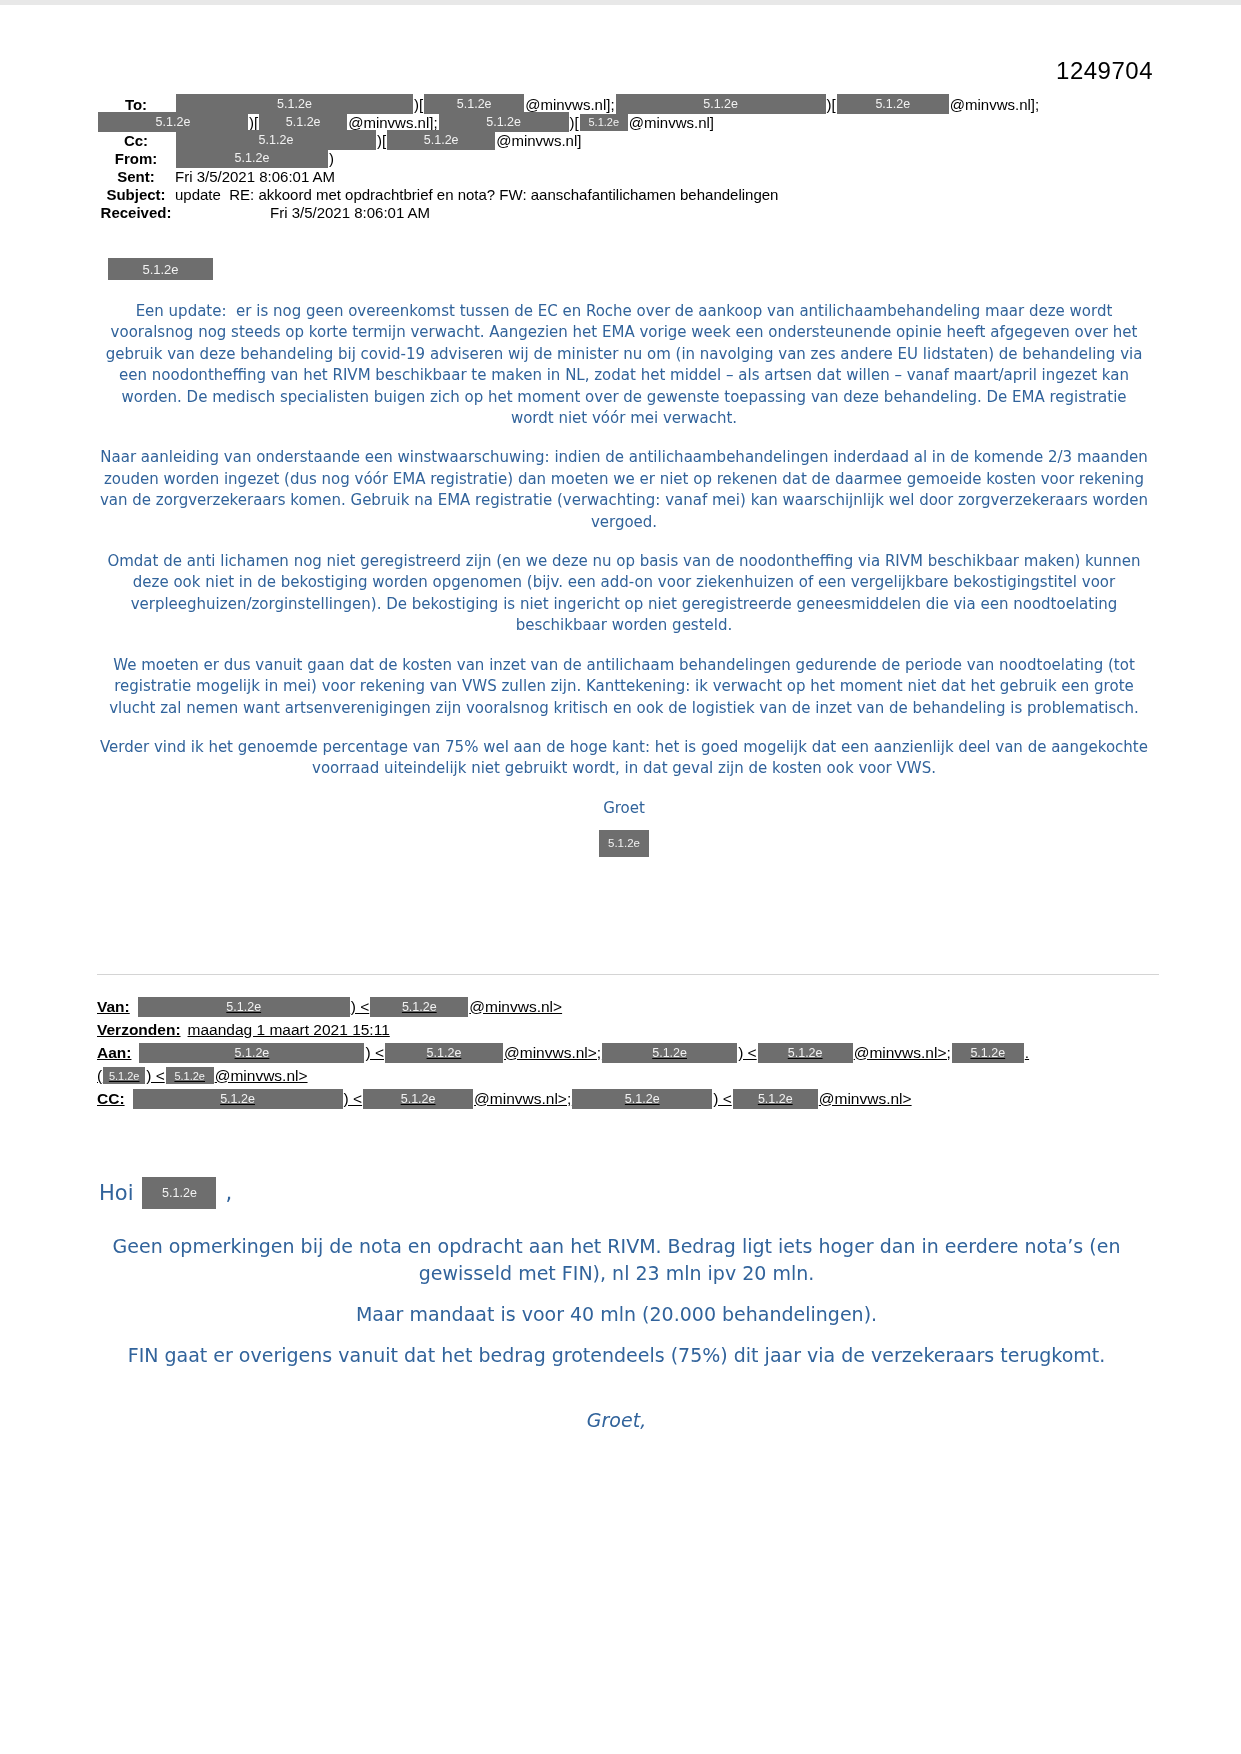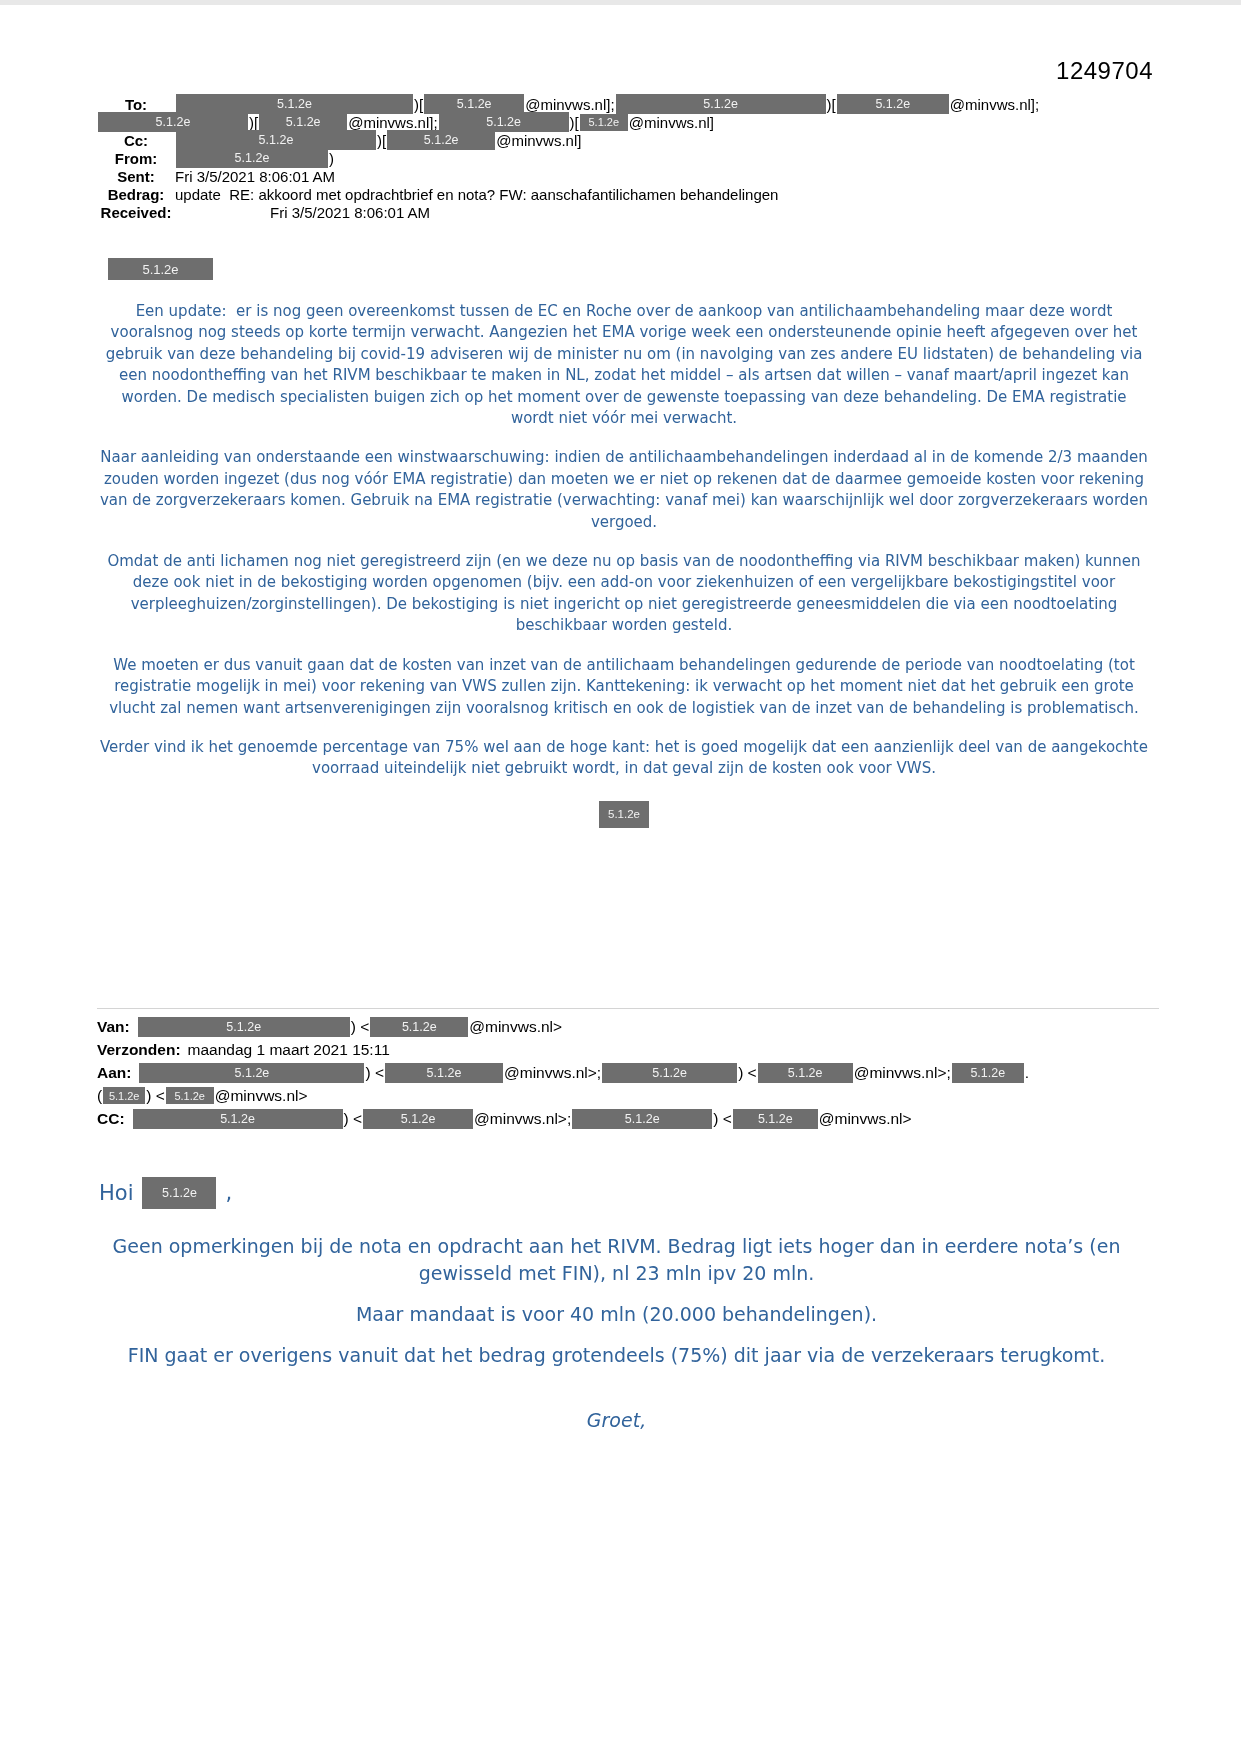--- a/index.html
+++ b/index.html
@@ -10,21 +10,21 @@
     overflow:hidden;
     text-align:center;
   }
   .doc-number{
     position:absolute;top:52px;right:88px;
     font-size:24px;letter-spacing:.5px;
   }
   
   .hdr{position:absolute;left:97px;width:1062px;}
   .header1{top:90px;font-size:15px;}
-  .header2{top:1003px;font-size:15.5px;border-top:1px solid var(--separator,#d4d4d4);padding-top:6px;}
+  .header2{top:969px;font-size:15.5px;border-top:1px solid var(--separator,#d4d4d4);padding-top:20px;text-decoration:underline;}
   .hrow{display:flex;align-items:center;white-space:pre;}
   .header1 .hrow{height:18px;}
   .header2 .hrow{height:23px;}
   .hlabel{font-weight:bold;}
   .header1 .hlabel{flex:0 0 78px;width:78px;}
   .header2 .hlabel{margin-right:7px;}
   .seg-text{white-space:pre;}
   .sp{display:inline-block;height:1px;flex:0 0 auto;}
   
   .redact{
@@ -65,34 +65,35 @@
 <div class="page">
 
   <div class="doc-number">1249704</div>
 
   <div class="hdr header1">
       <div class="hrow"><span class="hlabel">To:</span><span class="redact" style="width: 237px;">5.1.2e</span><span class="seg-text">)[</span><span class="redact" style="width: 100px;">5.1.2e</span><span class="seg-text">@minvws.nl];</span><span class="redact" style="width: 210px;">5.1.2e</span><span class="seg-text">)[</span><span class="redact" style="width: 112px;">5.1.2e</span><span class="seg-text">@minvws.nl];</span></div>
       <div class="hrow"><span class="redact" style="width: 150px;">5.1.2e</span><span class="seg-text">)[</span><span class="redact" style="width: 88px;">5.1.2e</span><span class="seg-text">@minvws.nl];</span><span class="redact" style="width: 130px;">5.1.2e</span><span class="seg-text">)[</span><span class="redact redact-sm" style="width: 48px;">5.1.2e</span><span class="seg-text">@minvws.nl]</span></div>
       <div class="hrow"><span class="hlabel">Cc:</span><span class="redact" style="width: 200px;">5.1.2e</span><span class="seg-text">)[</span><span class="redact" style="width: 108px;">5.1.2e</span><span class="seg-text">@minvws.nl]</span></div>
       <div class="hrow"><span class="hlabel">From:</span><span class="redact" style="width: 152px;">5.1.2e</span><span class="seg-text">)</span></div>
       <div class="hrow"><span class="hlabel">Sent:</span><span class="seg-text">Fri 3/5/2021 8:06:01 AM</span></div>
-      <div class="hrow"><span class="hlabel">Bedrag:</span><span class="seg-text">update  RE: akkoord met opdrachtbrief en nota? FW: aanschafantilichamen behandelingen</span></div>
+      <div class="hrow"><span class="hlabel">Subject:</span><span class="seg-text">update  RE: akkoord met opdrachtbrief en nota? FW: aanschafantilichamen behandelingen</span></div>
       <div class="hrow"><span class="hlabel">Received:</span><span class="sp" style="width: 95px;"></span><span class="seg-text">Fri 3/5/2021 8:06:01 AM</span></div>
     </div>
 
   <span class="redact standalone-redact">5.1.2e</span>
 
   <div class="body1">
     <div>
         <p>Een update:  er is nog geen overeenkomst tussen de EC en Roche over de aankoop van antilichaambehandeling maar deze wordt vooralsnog nog steeds op korte termijn verwacht. Aangezien het EMA vorige week een ondersteunende opinie heeft afgegeven over het gebruik van deze behandeling bij covid-19 adviseren wij de minister nu om (in navolging van zes andere EU lidstaten) de behandeling via een noodontheffing van het RIVM beschikbaar te maken in NL, zodat het middel – als artsen dat willen – vanaf maart/april ingezet kan worden. De medisch specialisten buigen zich op het moment over de gewenste toepassing van deze behandeling. De EMA registratie wordt niet vóór mei verwacht.</p>
         <p>Naar aanleiding van onderstaande een winstwaarschuwing: indien de antilichaambehandelingen inderdaad al in de komende 2/3 maanden zouden worden ingezet (dus nog vóór EMA registratie) dan moeten we er niet op rekenen dat de daarmee gemoeide kosten voor rekening van de zorgverzekeraars komen. Gebruik na EMA registratie (verwachting: vanaf mei) kan waarschijnlijk wel door zorgverzekeraars worden vergoed.</p>
         <p>Omdat de anti lichamen nog niet geregistreerd zijn (en we deze nu op basis van de noodontheffing via RIVM beschikbaar maken) kunnen deze ook niet in de bekostiging worden opgenomen (bijv. een add-on voor ziekenhuizen of een vergelijkbare bekostigingstitel voor verpleeghuizen/zorginstellingen). De bekostiging is niet ingericht op niet geregistreerde geneesmiddelen die via een noodtoelating beschikbaar worden gesteld.</p>
         <p>We moeten er dus vanuit gaan dat de kosten van inzet van de antilichaam behandelingen gedurende de periode van noodtoelating (tot registratie mogelijk in mei) voor rekening van VWS zullen zijn. Kanttekening: ik verwacht op het moment niet dat het gebruik een grote vlucht zal nemen want artsenverenigingen zijn vooralsnog kritisch en ook de logistiek van de inzet van de behandeling is problematisch.</p>
         <p>Verder vind ik het genoemde percentage van 75% wel aan de hoge kant: het is goed mogelijk dat een aanzienlijk deel van de aangekochte voorraad uiteindelijk niet gebruikt wordt, in dat geval zijn de kosten ook voor VWS.</p>
       </div>
+    <p class="closing">Groet</p>
     <span class="redact sig-redact">5.1.2e</span>
   </div>
 
   <div class="hdr header2">
       <div class="hrow"><span class="hlabel">Van:</span><span class="redact" style="width: 212px;">5.1.2e</span><span class="seg-text">) &lt;</span><span class="redact" style="width: 98px;">5.1.2e</span><span class="seg-text">@minvws.nl&gt;</span></div>
       <div class="hrow"><span class="hlabel">Verzonden:</span><span class="seg-text">maandag 1 maart 2021 15:11</span></div>
       <div class="hrow"><span class="hlabel">Aan:</span><span class="redact" style="width: 225px;">5.1.2e</span><span class="seg-text">) &lt;</span><span class="redact" style="width: 118px;">5.1.2e</span><span class="seg-text">@minvws.nl&gt;;</span><span class="redact" style="width: 135px;">5.1.2e</span><span class="seg-text">) &lt;</span><span class="redact" style="width: 95px;">5.1.2e</span><span class="seg-text">@minvws.nl&gt;;</span><span class="redact" style="width: 72px;">5.1.2e</span><span class="seg-text">.</span></div>
       <div class="hrow"><span class="seg-text">(</span><span class="redact redact-sm" style="width: 42px;">5.1.2e</span><span class="seg-text">) &lt;</span><span class="redact redact-sm" style="width: 48px;">5.1.2e</span><span class="seg-text">@minvws.nl&gt;</span></div>
       <div class="hrow"><span class="hlabel">CC:</span><span class="redact" style="width: 210px;">5.1.2e</span><span class="seg-text">) &lt;</span><span class="redact" style="width: 110px;">5.1.2e</span><span class="seg-text">@minvws.nl&gt;;</span><span class="redact" style="width: 140px;">5.1.2e</span><span class="seg-text">) &lt;</span><span class="redact" style="width: 85px;">5.1.2e</span><span class="seg-text">@minvws.nl&gt;</span></div>
     </div>

